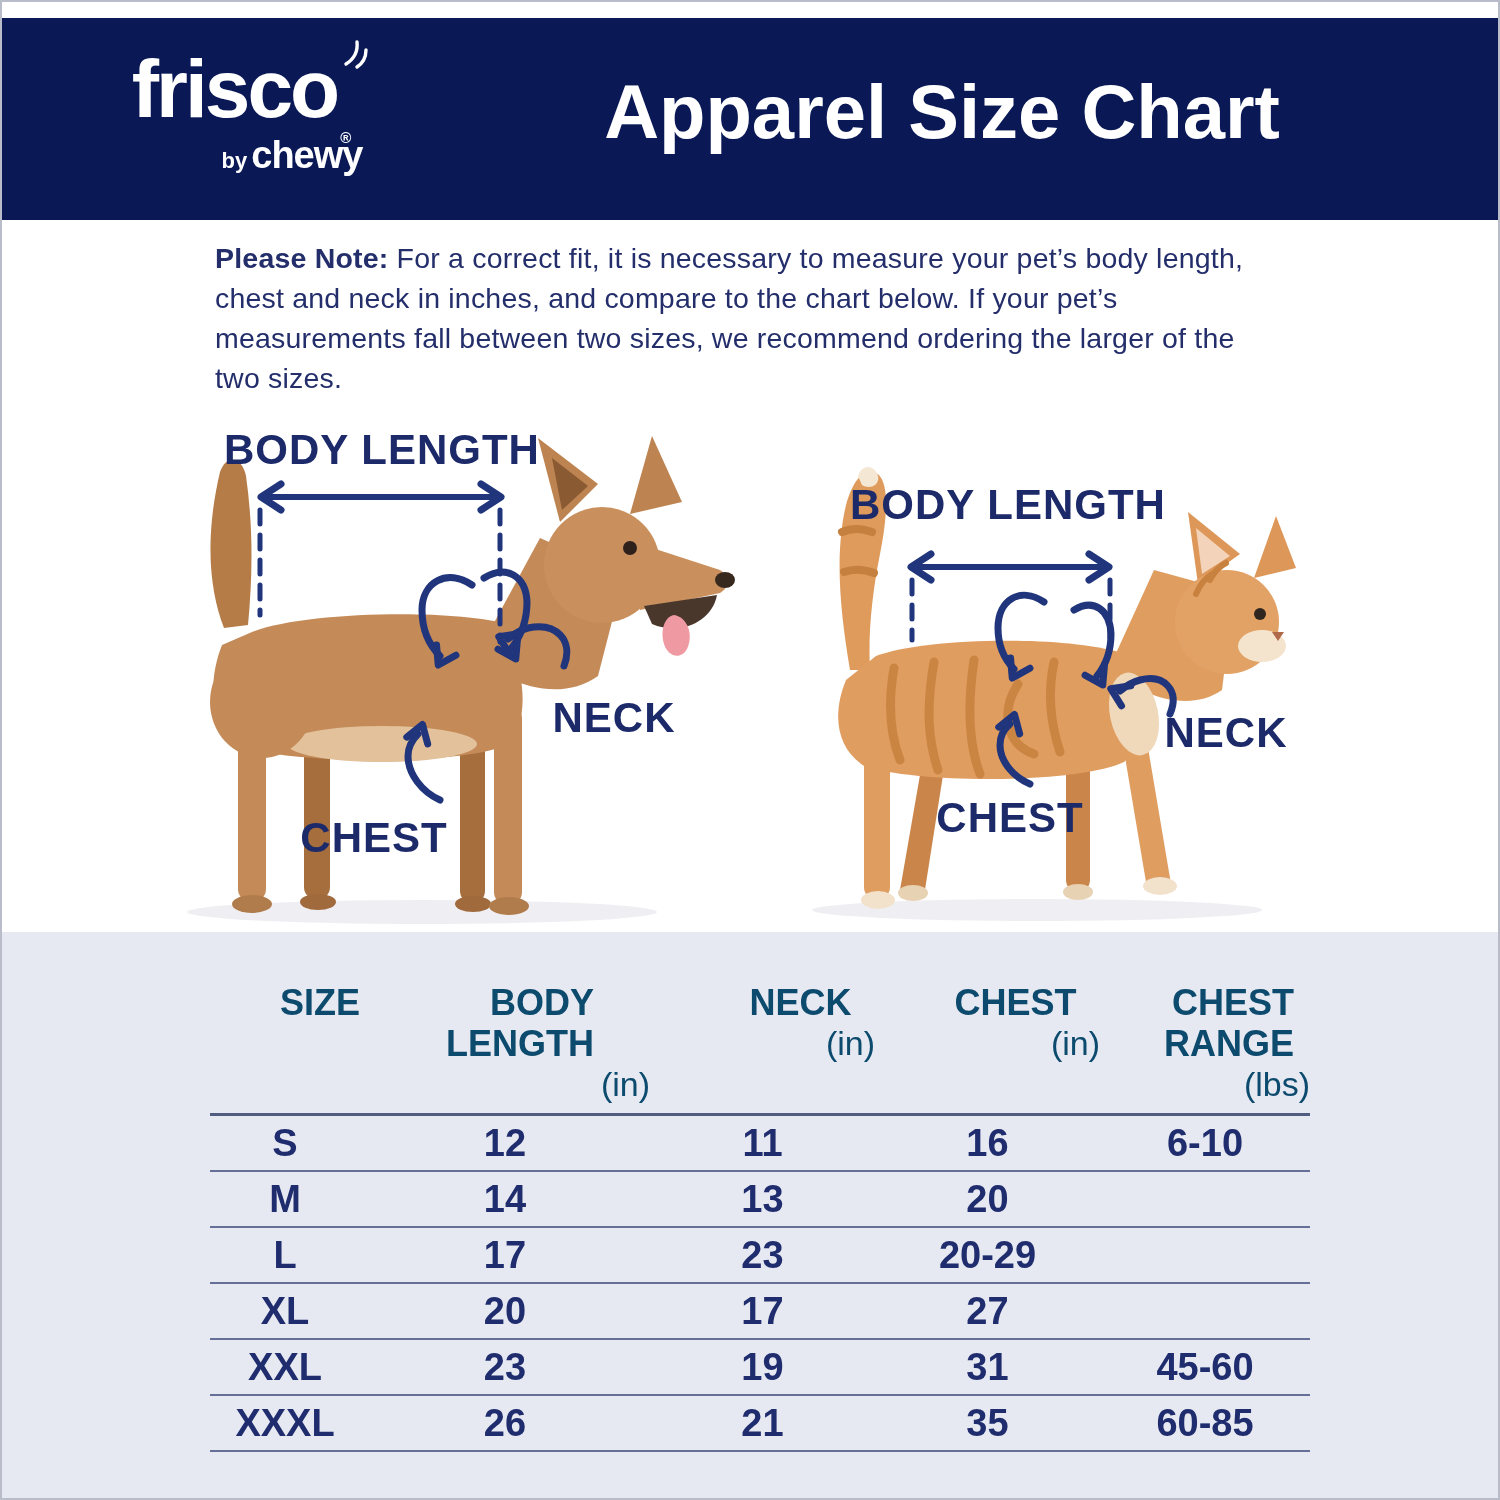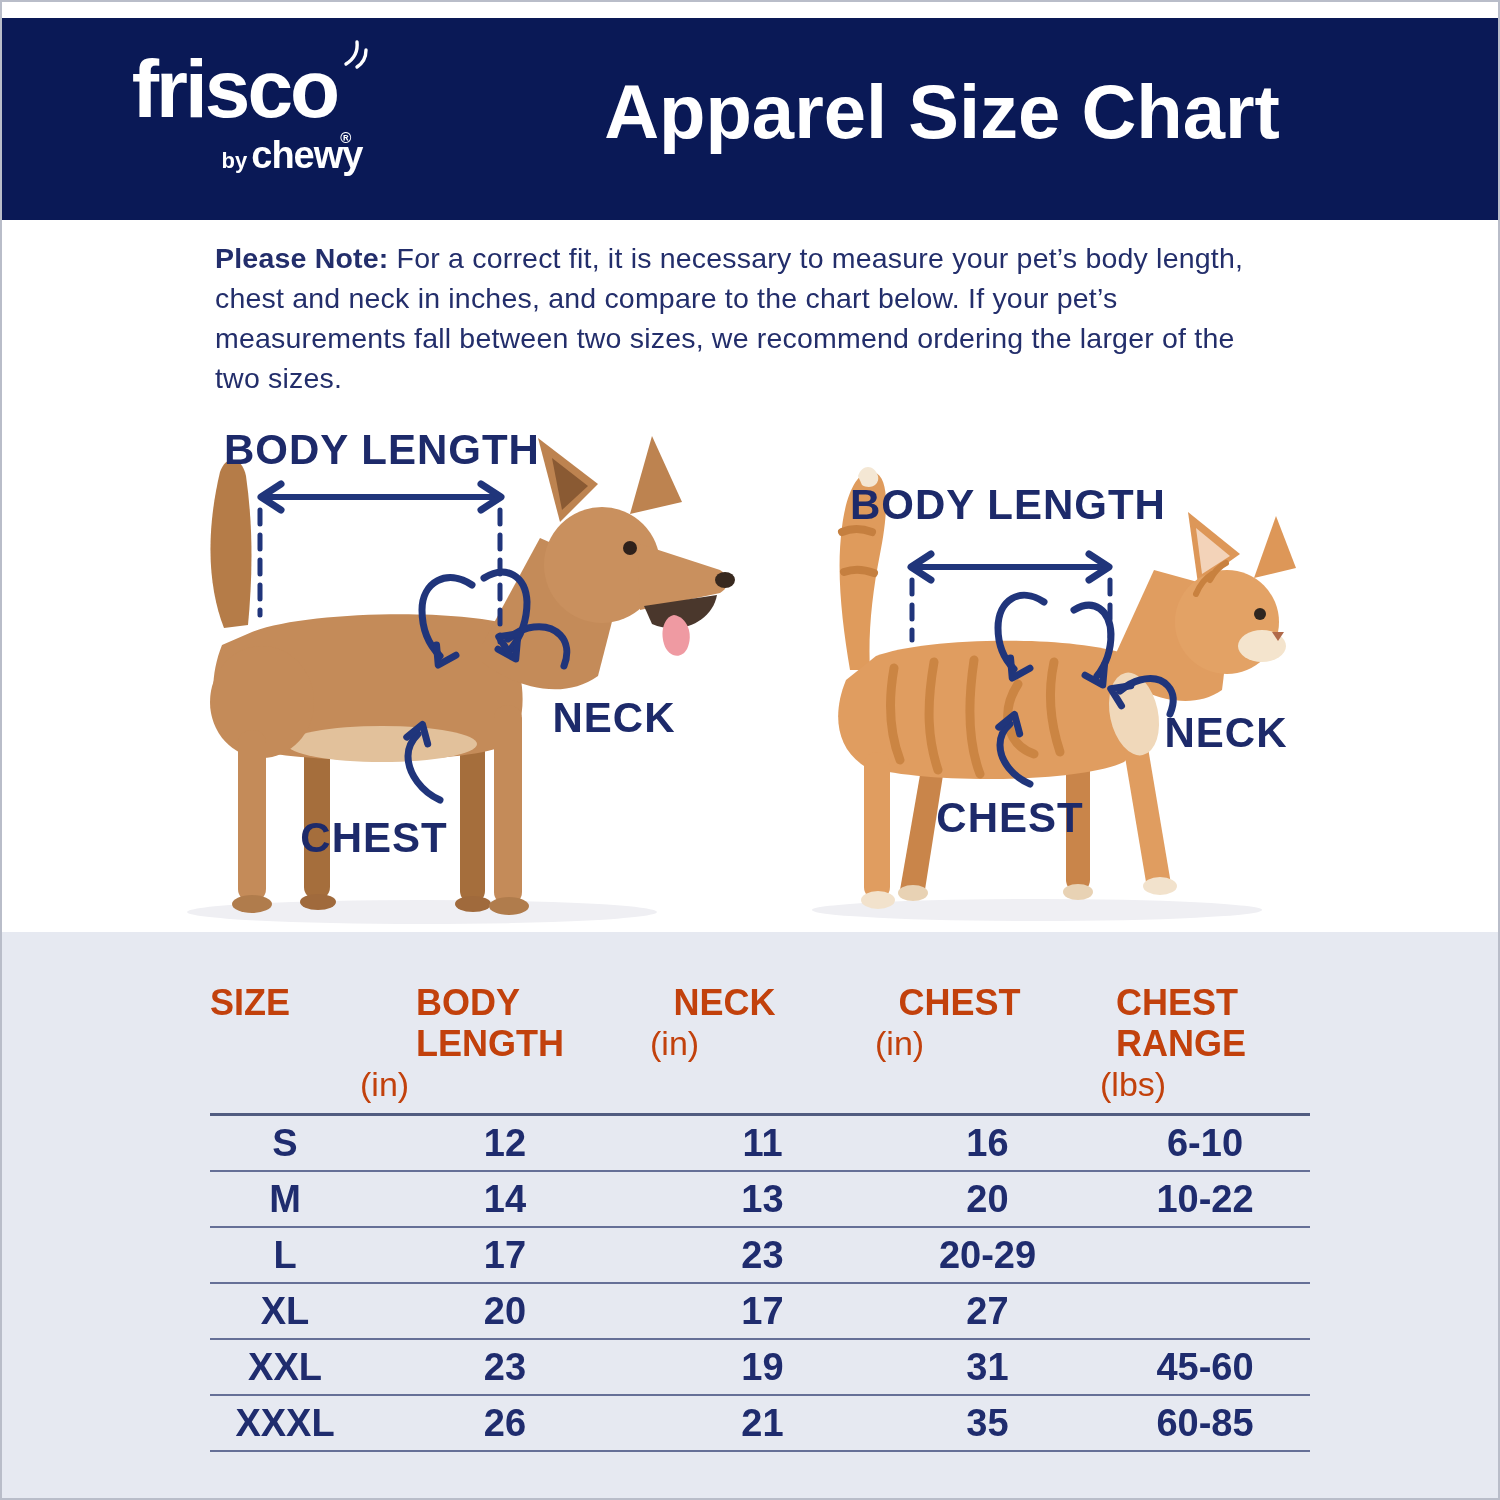--- a/index.html
+++ b/index.html
@@ -28,21 +28,21 @@
   .fig-dog{left:180px;top:408px;}
   .fig-cat{left:800px;top:420px;}
   .fig text{font-family:"Liberation Sans",sans-serif;font-weight:800;font-size:42px;
             fill:#1d2a6a;letter-spacing:1px;}
   .ann{stroke:#20357b;fill:none;stroke-linecap:round;stroke-linejoin:round;}
   
   .table-wrap{position:absolute;left:0;top:930px;width:100%;height:570px;background:#e6e9f1;}
   .size-table{position:absolute;left:208px;top:50px;width:1100px;}
   .thead,.tr{display:grid;grid-template-columns:150px 290px 225px 225px 210px;}
   .thead{border-bottom:3px solid #515c80;padding-bottom:8px;min-height:122px;}
-  .th{text-align:left;color:#c2410c;font-weight:800;font-size:36px;line-height:41px;}
+  .th{text-align:right;color:#0c4a6e;font-weight:800;font-size:36px;line-height:41px;}
   .col-title{display:block;max-width:178px;margin:0 auto;}
   .col-unit{display:block;font-weight:500;font-size:34px;}
   .tr{height:54px;align-items:center;border-bottom:2px solid #667097;}
   .td{text-align:center;color:#1f2c6e;font-weight:800;font-size:38px;}
 </style>
 </head>
 <body>
 
 <div class="poster">
 
@@ -195,21 +195,20 @@
         <div class="td">12</div>
         <div class="td">11</div>
         <div class="td">16</div>
         <div class="td">6-10</div>
       </div>
       <div class="tr">
         <div class="td">M</div>
         <div class="td">14</div>
         <div class="td">13</div>
         <div class="td">20</div>
-        <div class="td">10-22</div>
       </div>
       <div class="tr">
         <div class="td">L</div>
         <div class="td">17</div>
         <div class="td">23</div>
         <div class="td">20-29</div>
       </div>
       <div class="tr">
         <div class="td">XL</div>
         <div class="td">20</div>

